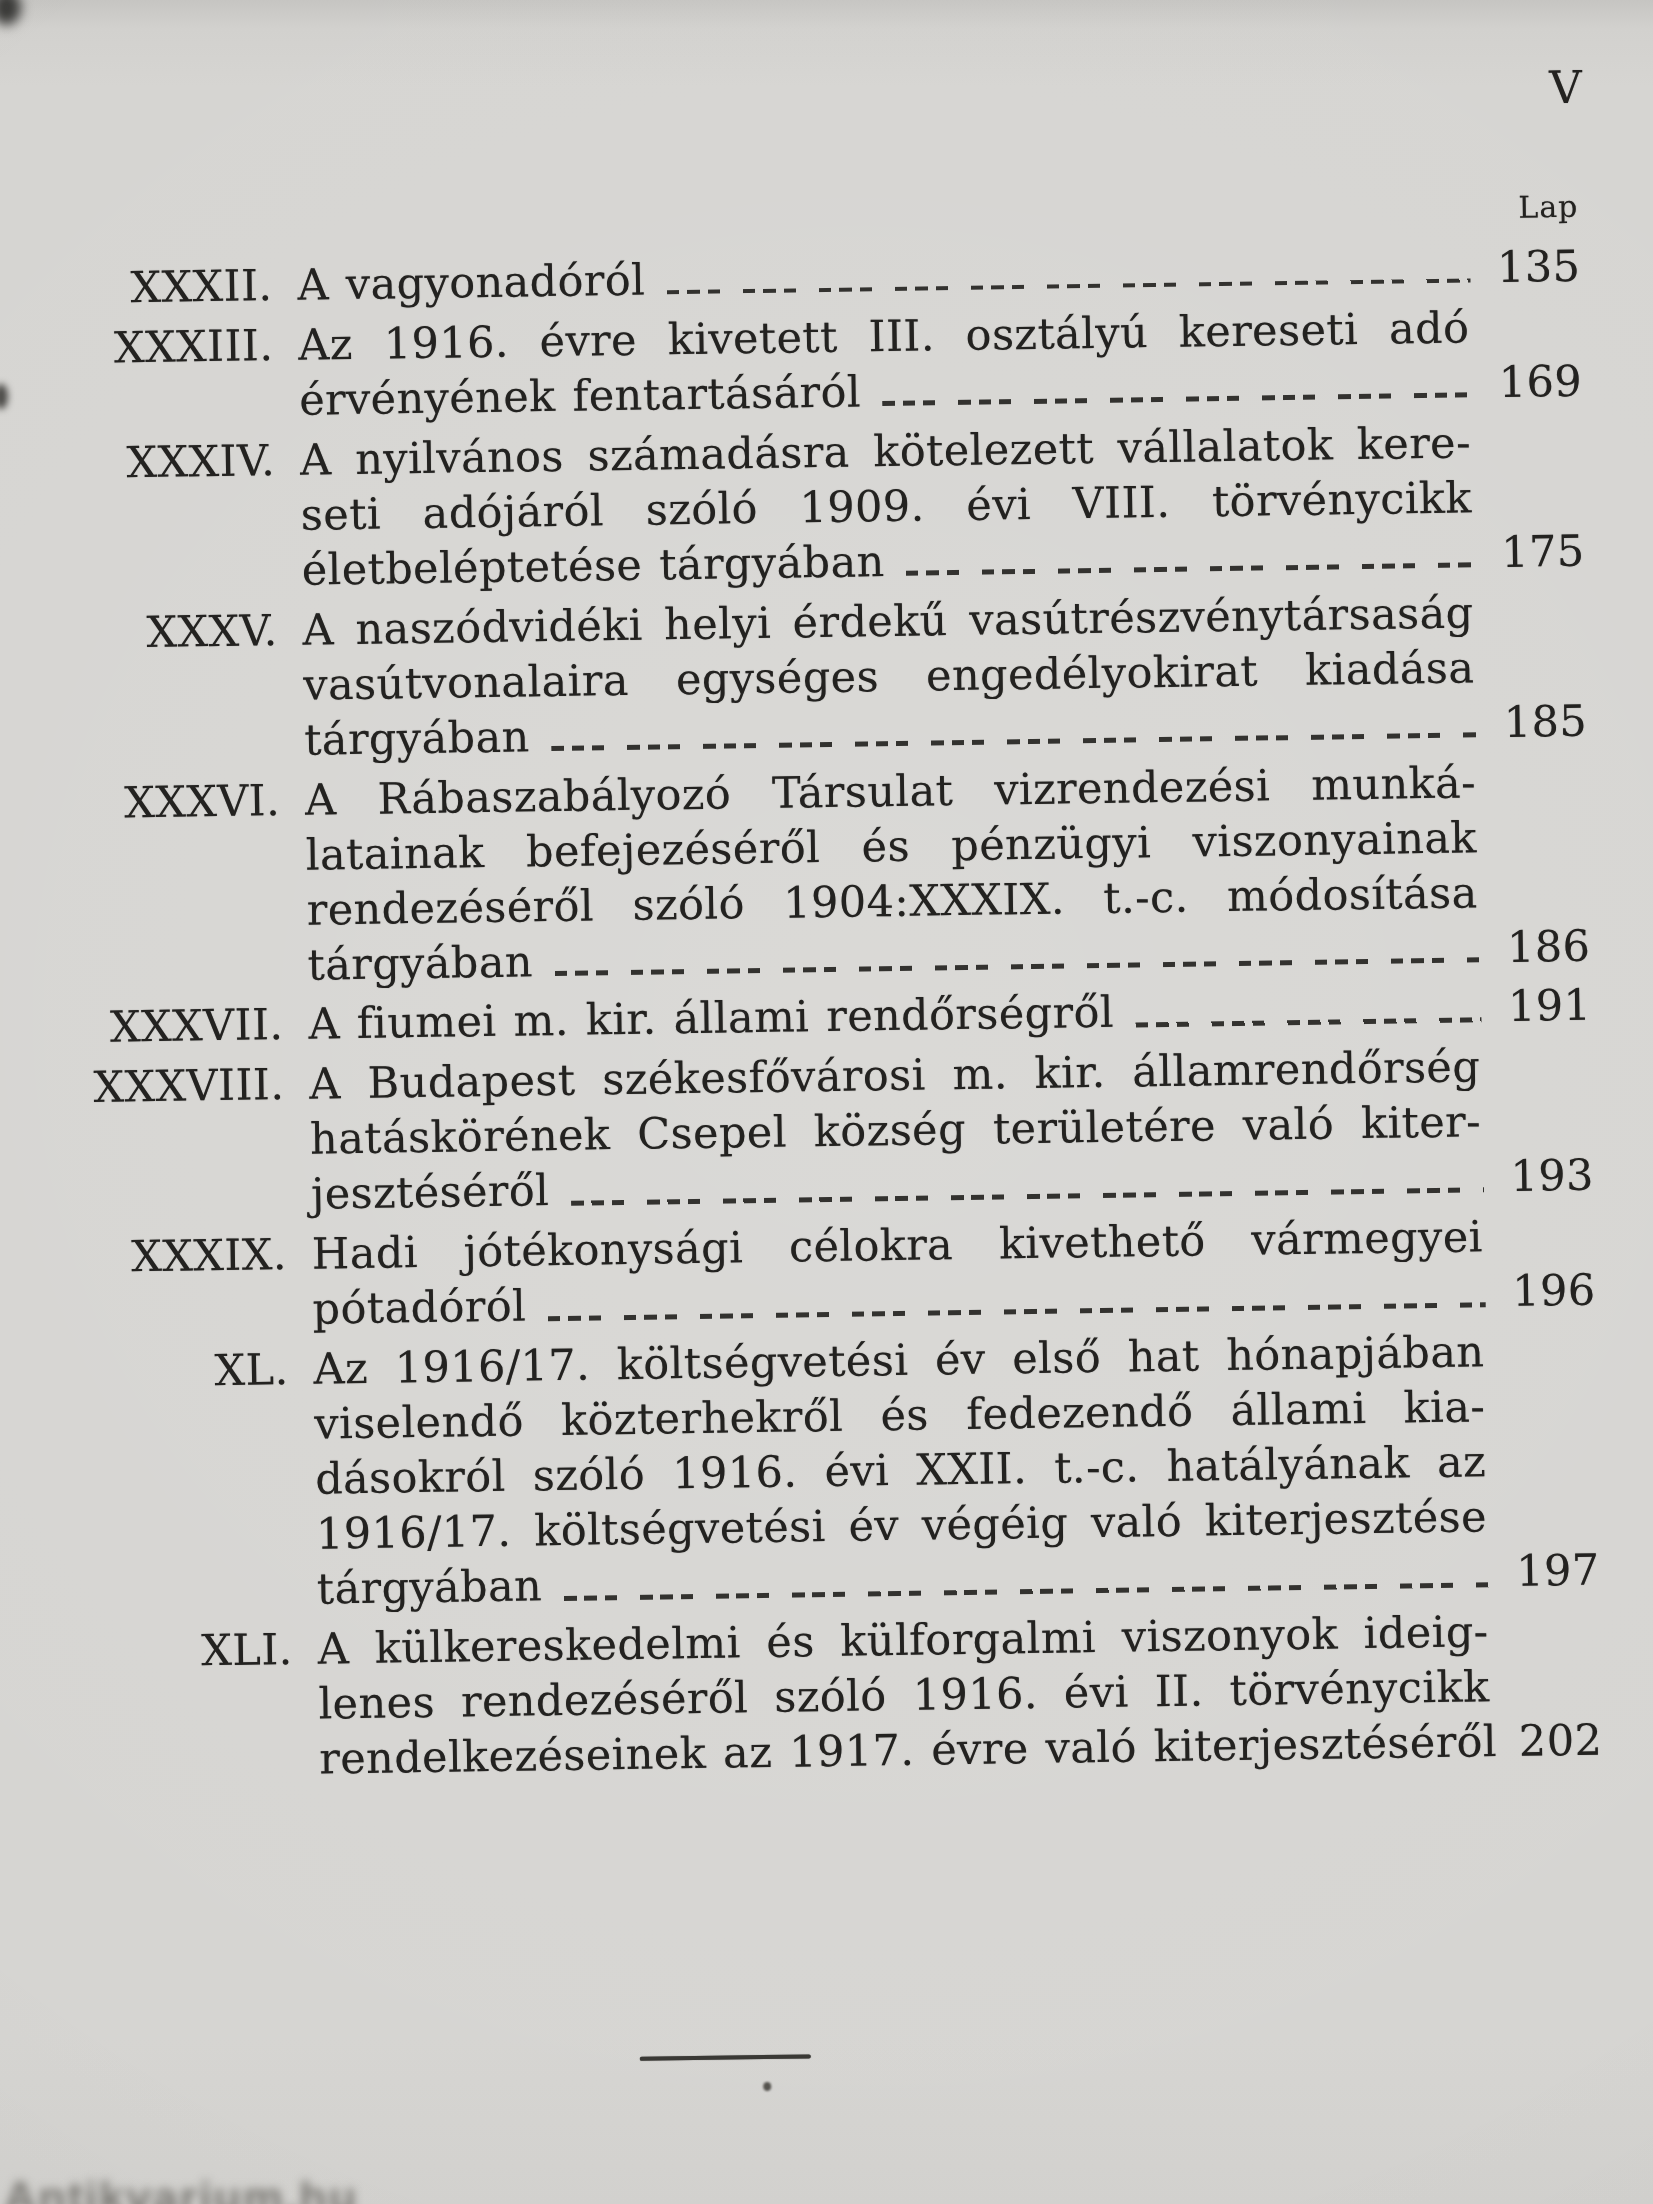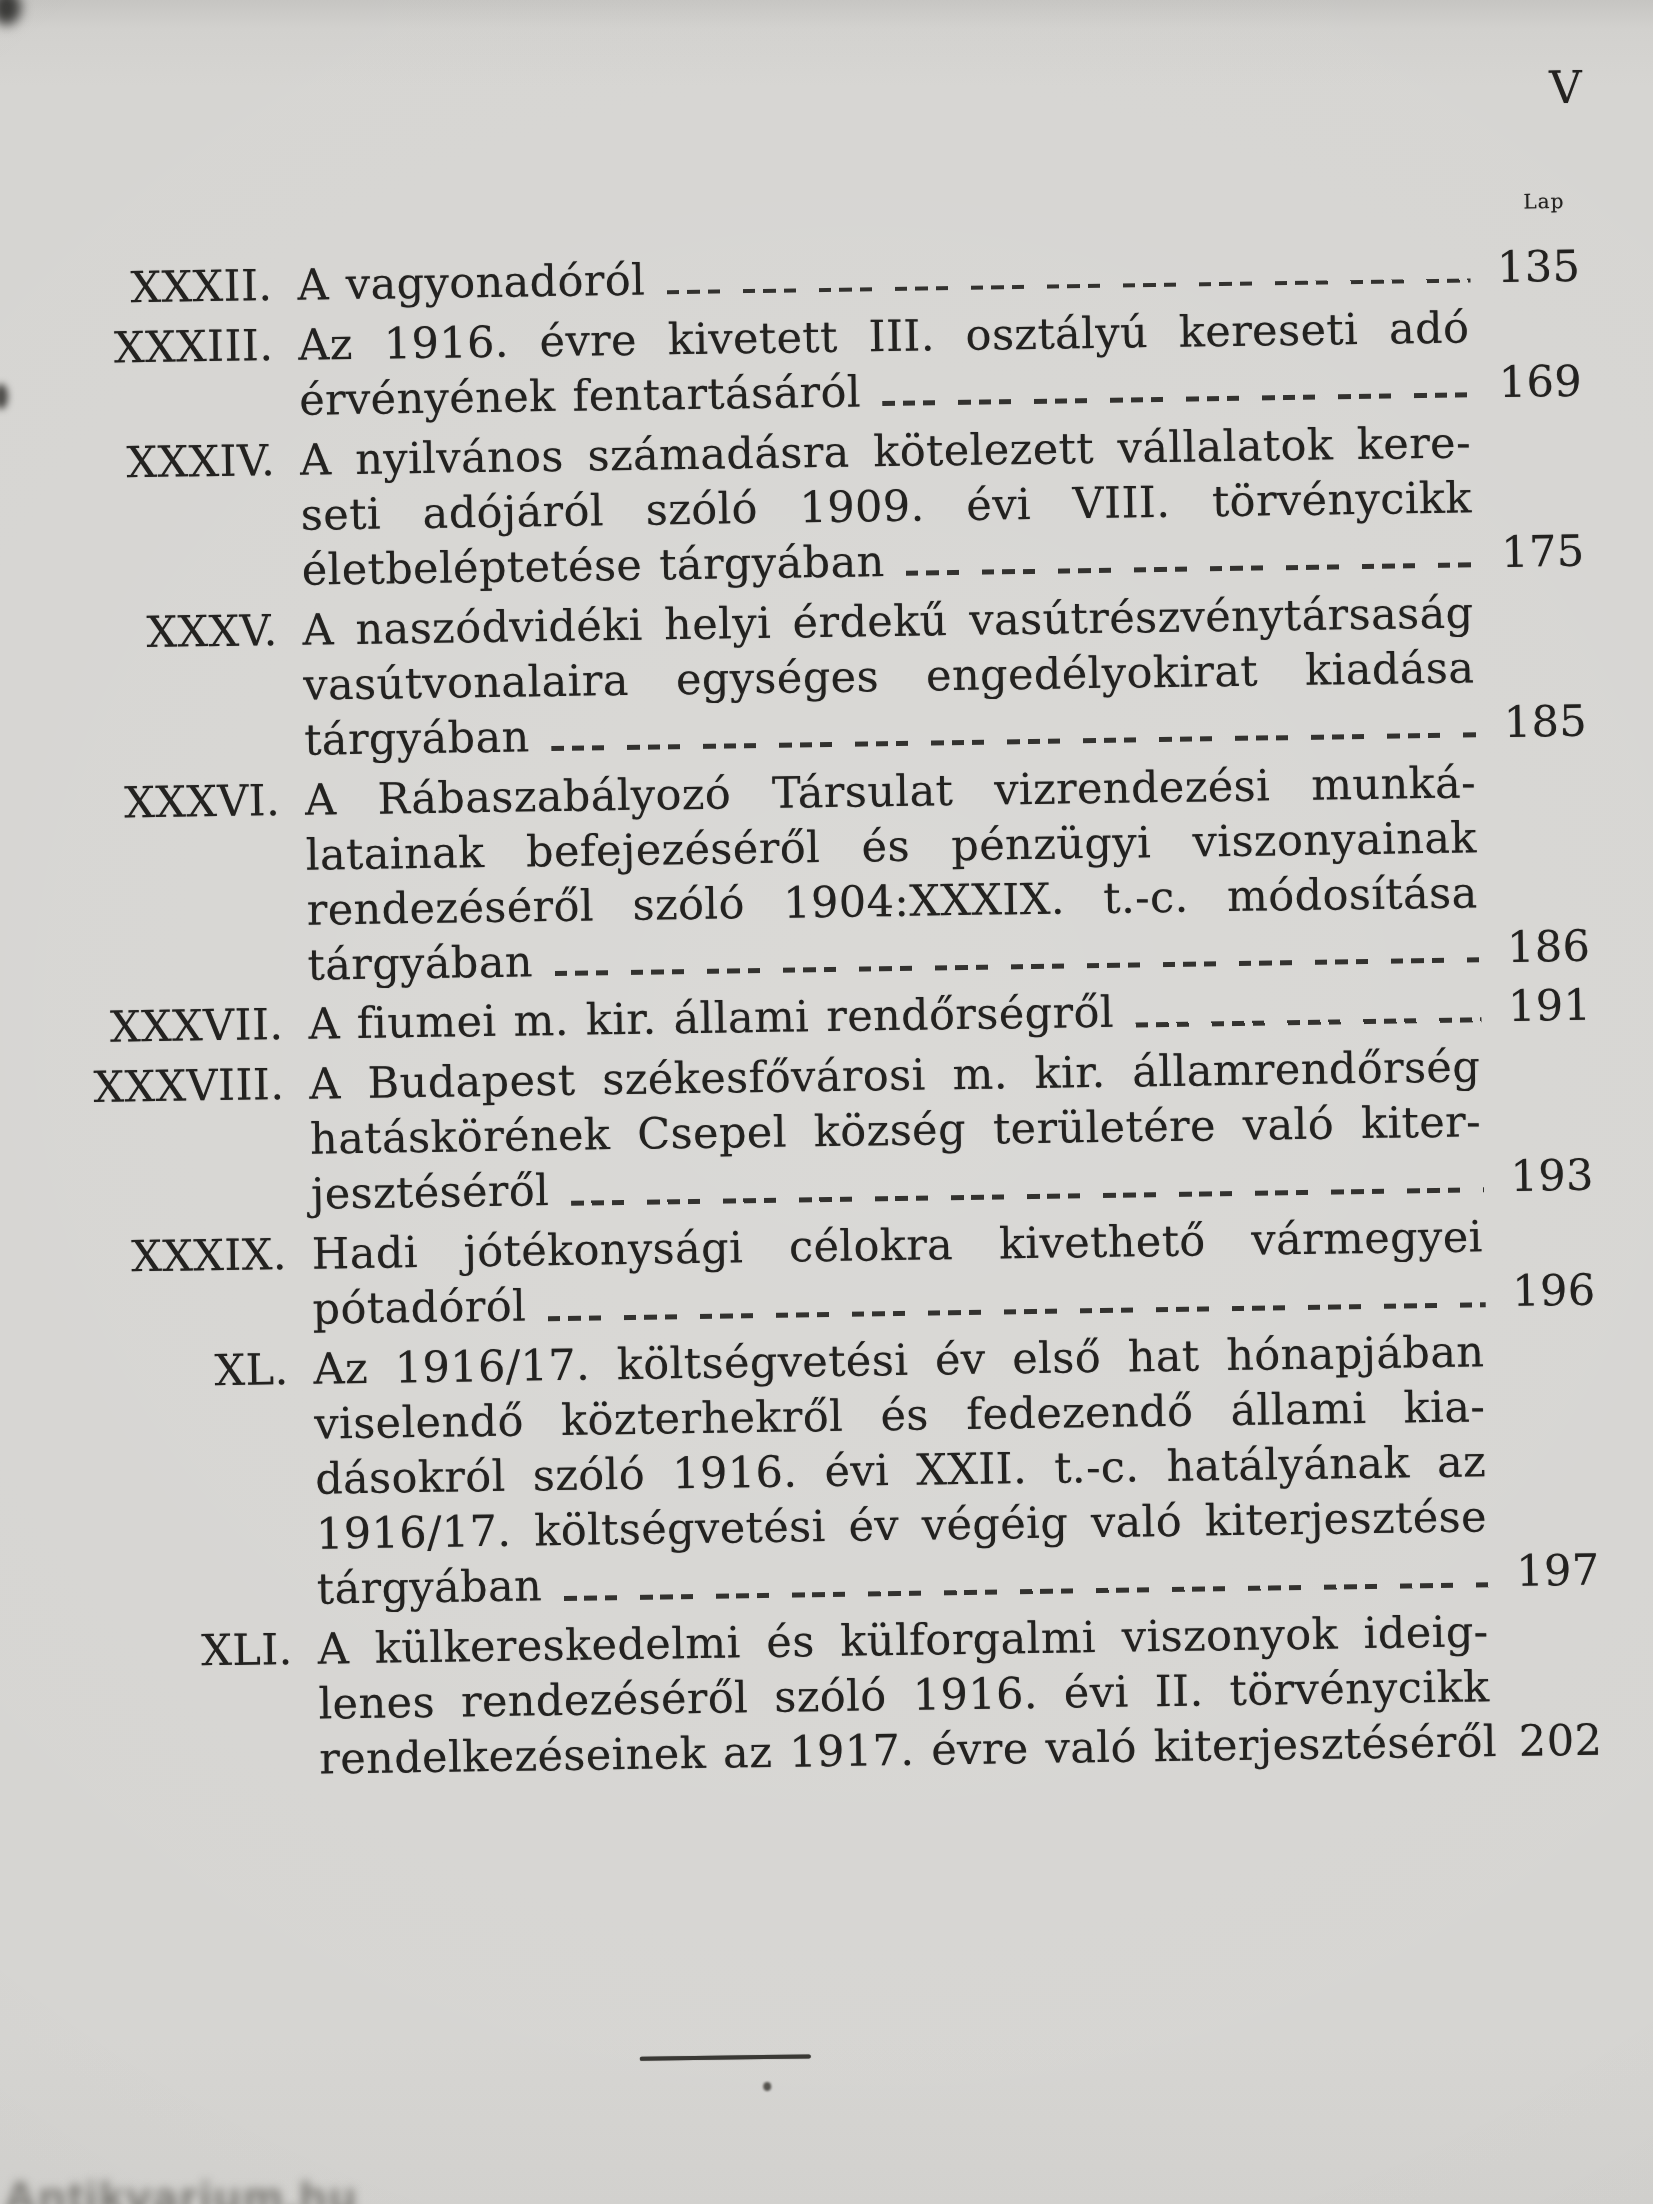--- a/index.html
+++ b/index.html
@@ -32,22 +32,22 @@
     position: absolute;
     top: 72px;
     right: 58px;
     font-size: 45px;
     letter-spacing: 1px;
   }
 
   .lap-header {
     position: absolute;
     top: 200px;
-    right: 78px;
-    font-size: 20px;
+    right: 64px;
+    font-size: 30px;
     letter-spacing: 1px;
     margin-left: 48px;
   }
 
   .toc {
     position: absolute;
     left: 62px;
     top: 250px;
     width: 1529px;
   }

